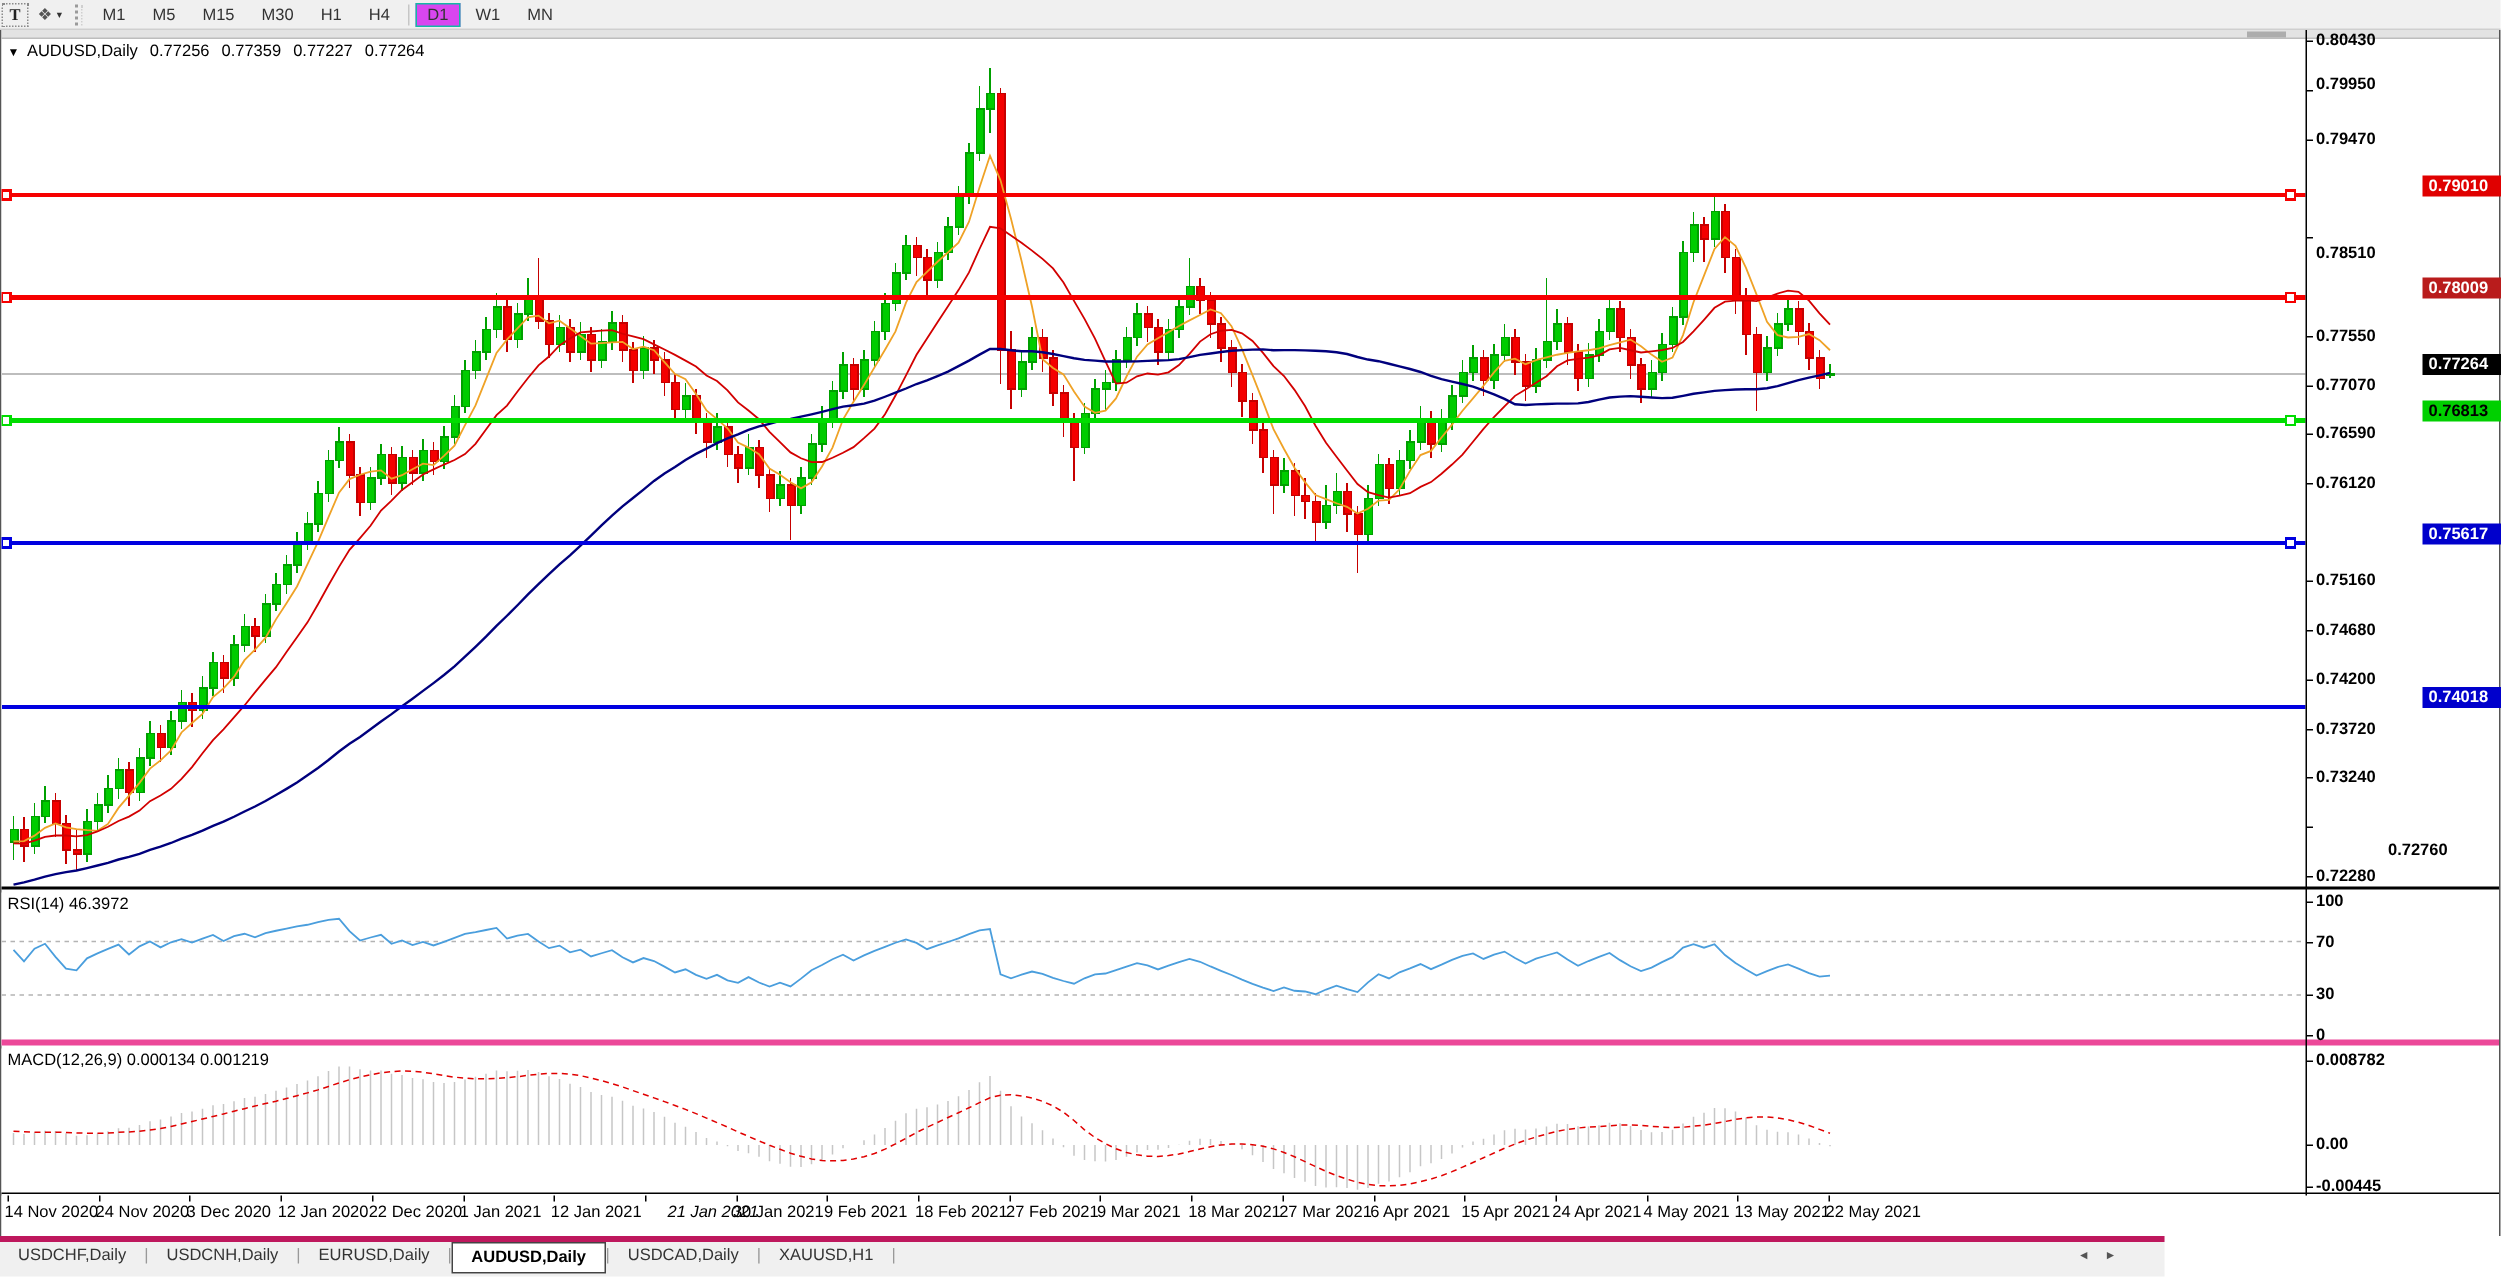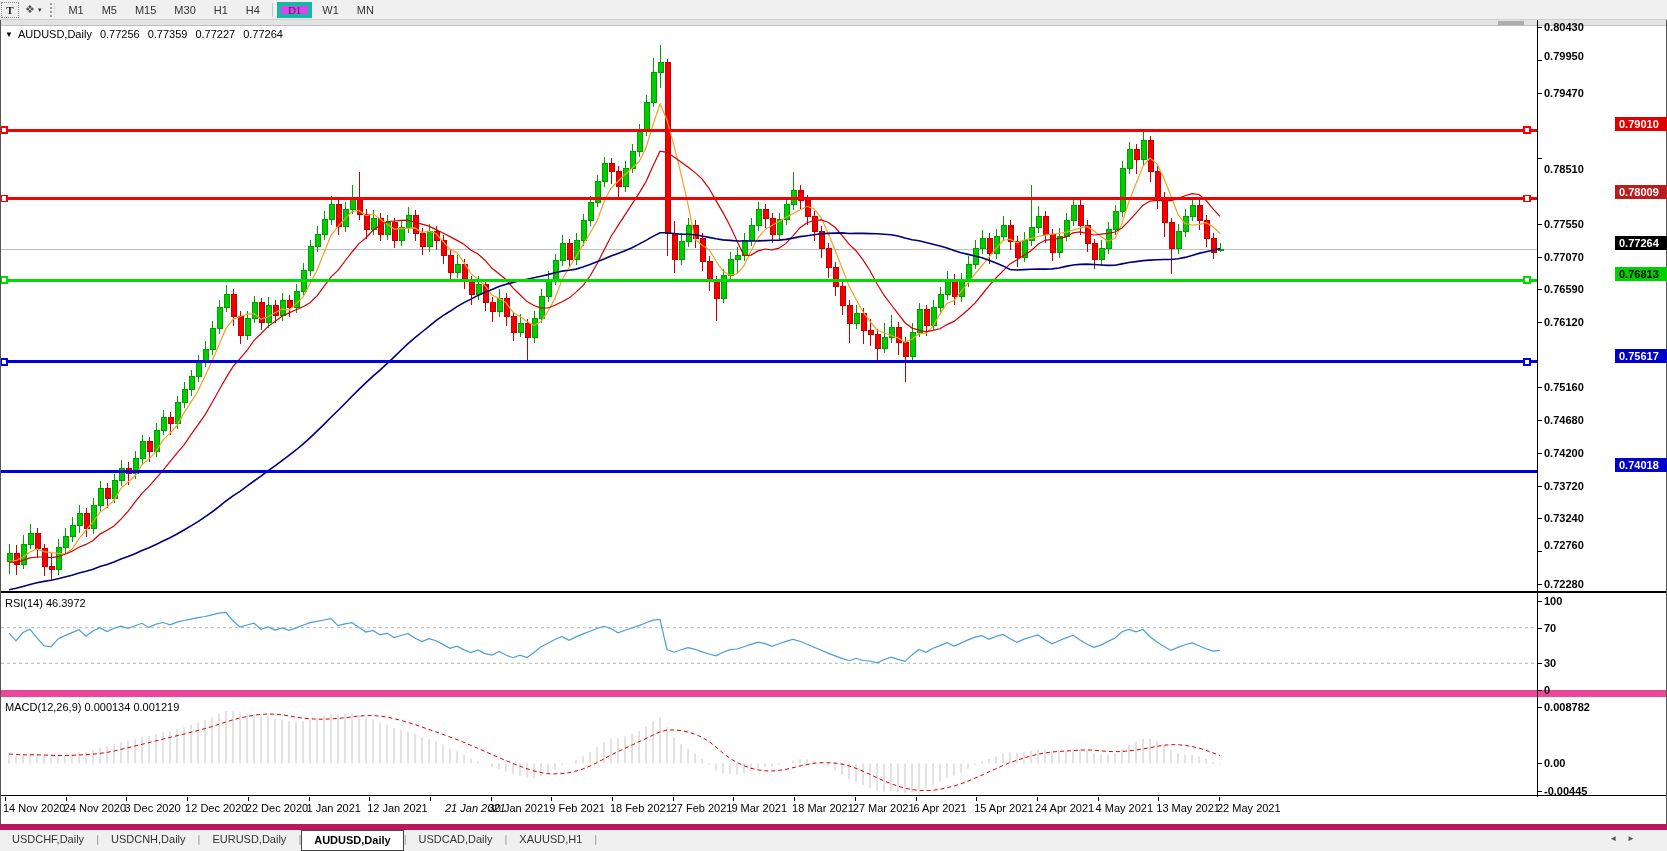--- a/index.html
+++ b/index.html
@@ -10,54 +10,54 @@
   #toolbar { position:absolute; top:0; left:0; width:1667px; height:20px;
     background:#f0f0f0; border-bottom:1px solid #cfcfcf; display:flex; align-items:center; }
   .tool-btn { height:16px; min-width:18px; margin:0 1px; padding:0 4px; display:flex;
     align-items:center; justify-content:center; color:#222; }
   #text-tool { border:1px dotted #8a8a8a; font-family:"Liberation Serif",serif; font-weight:bold; }
   #shapes-tool { color:#555; }
   #shapes-tool .caret { font-size:7px; margin-left:3px; color:#333; }
   .grip { width:5px; height:14px; margin:0 4px; border-left:2px dotted #9a9a9a; border-right:1px dotted #cfcfcf; }
   .vsep { width:1px; height:14px; background:#c6c6c6; margin:0 3px; }
   .tf-btn { height:16px; padding:1px 8px; margin:0 1px; color:#333; display:flex; align-items:center; }
-  .tf-btn.active { background:#d946ef; border:4px solid #14b8a6; padding:0 7px;font-family:Liberation Serif, serif; }
+  .tf-btn.active { background:#d946ef; border:1px solid #14b8a6; padding:0 7px; }
 
   
   #chart-window { position:absolute; top:20px; left:0; width:1667px; height:804px;
     background:#fff; border-left:1px solid #555; border-right:1px solid #555; }
   #top-scrollbar { position:absolute; top:0; left:0; width:1665px; height:6px; background:#e3e3e3;
     border-bottom:1px solid #bdbdbd; }
   #top-scrollbar .thumb { position:absolute; top:1px; left:1497px; width:26px; height:4px;
     background:#adadad; }
   .pane { position:absolute; left:0; width:1665px; background:#fff; overflow:visible; }
   #main-pane { top:6px;  height:567px; border-bottom:2px solid #000; }
-  #rsi-pane  { top:575px; height:102px; border-bottom:7px solid #ec4899; }
+  #rsi-pane  { top:575px; height:102px; border-bottom:4px solid #ec4899; }
   #macd-pane { top:679px; height:97px;  border-bottom:1px solid #000; }
   #date-strip{ top:777px; height:27px; }
   #axis-line { position:absolute; top:0; left:1536px; width:1px; height:777px; background:#000; }
 
   .pane svg { position:absolute; top:0; left:0; }
   .pane-label { position:absolute; top:2px; left:4px; color:#000; white-space:nowrap; z-index:5; }
   #symbol-header { display:flex; gap:0; align-items:center; }
   #symbol-header .tri { font-size:8px; margin-right:5px; }
   #symbol-header span.v { margin-left:8px; }
 
   .tick-mark { position:absolute; left:1537px; width:4px; height:1px; background:#000; }
   .axis-label { position:absolute; left:1543px; height:14px; line-height:14px;
     font-weight:bold; white-space:nowrap; }
   .price-badge { position:absolute; left:1614px; width:64px; height:14px; line-height:14px;
     padding-left:4px; font-weight:bold; z-index:6; }
 
   .date-label { position:absolute; top:5px; white-space:nowrap; color:#000; }
   .date-tick { position:absolute; top:0; width:1px; height:4px; background:#000; }
 
   
-  #tabbar { position:absolute; top:824px; left:0; width:1667px; height:27px;
-    background:#f0f0f0; border-top:6px solid #be185d; display:flex; align-items:flex-start; }
+  #tabbar { position:absolute; top:824px; left:0; width:1443px; height:27px;
+    background:#f0f0f0; border-top:4px solid #be185d; display:flex; align-items:flex-start; }
   .tab { height:21px; padding:3px 12px 0 12px; color:#333; white-space:nowrap; }
   .tab.active { background:#fff; border:1px solid #444; border-top-width:1px; font-weight:bold;
     color:#000; margin-top:0; }
   .tab-sep { color:#999; padding-top:3px; }
   #tab-arrows { margin-left:auto; margin-right:22px; padding-top:4px; color:#555; font-size:8px;
     letter-spacing:10px; }
 </style>
 </head>
 <body>
 
@@ -483,21 +483,21 @@
       <div class="axis-label" style="top: 354.171px;">0.75160</div>
       <div class="tick-mark" style="top: 393.975px;"></div>
       <div class="axis-label" style="top: 386.975px;">0.74680</div>
       <div class="tick-mark" style="top: 426.78px;"></div>
       <div class="axis-label" style="top: 419.78px;">0.74200</div>
       <div class="tick-mark" style="top: 459.585px;"></div>
       <div class="axis-label" style="top: 452.585px;">0.73720</div>
       <div class="tick-mark" style="top: 492.39px;"></div>
       <div class="axis-label" style="top: 485.39px;">0.73240</div>
       <div class="tick-mark" style="top: 525.195px;"></div>
-      <div class="axis-label" style="top: 512px;">0.72760</div>
+      <div class="axis-label" style="top: 534px; margin-left: 48px;">0.72760</div>
       <div class="tick-mark" style="top: 558px;"></div>
       <div class="axis-label" style="top: 551px;">0.72280</div>
       <div class="price-badge" style="top: 91.0479px; background: rgb(224, 0, 0); color: rgb(255, 255, 255);">0.79010</div>
       <div class="price-badge" style="top: 159.46px; background: #b91c1c; color: rgb(255, 255, 255);">0.78009</div>
       <div class="price-badge" style="top: 241.199px; background: rgb(0, 208, 0); color: rgb(0, 0, 0);">0.76813</div>
       <div class="price-badge" style="top: 322.938px; background: rgb(0, 0, 204); color: rgb(255, 255, 255);">0.75617</div>
       <div class="price-badge" style="top: 432.219px; background: rgb(0, 0, 204); color: rgb(255, 255, 255);">0.74018</div>
       <div class="price-badge" style="top: 210.376px; background: rgb(0, 0, 0); color: rgb(255, 255, 255);">0.77264</div>
     </div>
 
@@ -706,21 +706,21 @@
     </div>
 
   <div class="pane" id="date-strip">
       <div class="date-tick" style="left: 4px;"></div>
       <div class="date-label" style="left: 2px;">14 Nov 2020</div>
       <div class="date-tick" style="left: 64.7px;"></div>
       <div class="date-label" style="left: 62.7px;">24 Nov 2020</div>
       <div class="date-tick" style="left: 125.4px;"></div>
       <div class="date-label" style="left: 123.4px;">3 Dec 2020</div>
       <div class="date-tick" style="left: 186.1px;"></div>
-      <div class="date-label" style="left: 184.1px;">12 Dec 2020</div>
+      <div class="date-label" style="left: 184.1px;">12 Jan 2020</div>
       <div class="date-tick" style="left: 246.8px;"></div>
       <div class="date-label" style="left: 244.8px;">22 Dec 2020</div>
       <div class="date-tick" style="left: 307.5px;"></div>
       <div class="date-label" style="left: 305.5px; text-align: center;">1 Jan 2021</div>
       <div class="date-tick" style="left: 368.2px;"></div>
       <div class="date-label" style="left: 366.2px;">12 Jan 2021</div>
       <div class="date-tick" style="left: 428.9px;"></div>
       <div class="date-label" style="left: 444px; font-style: italic;">21 Jan 2021</div>
       <div class="date-tick" style="left: 489.6px;"></div>
       <div class="date-label" style="left: 487.6px;">30 Jan 2021</div>

